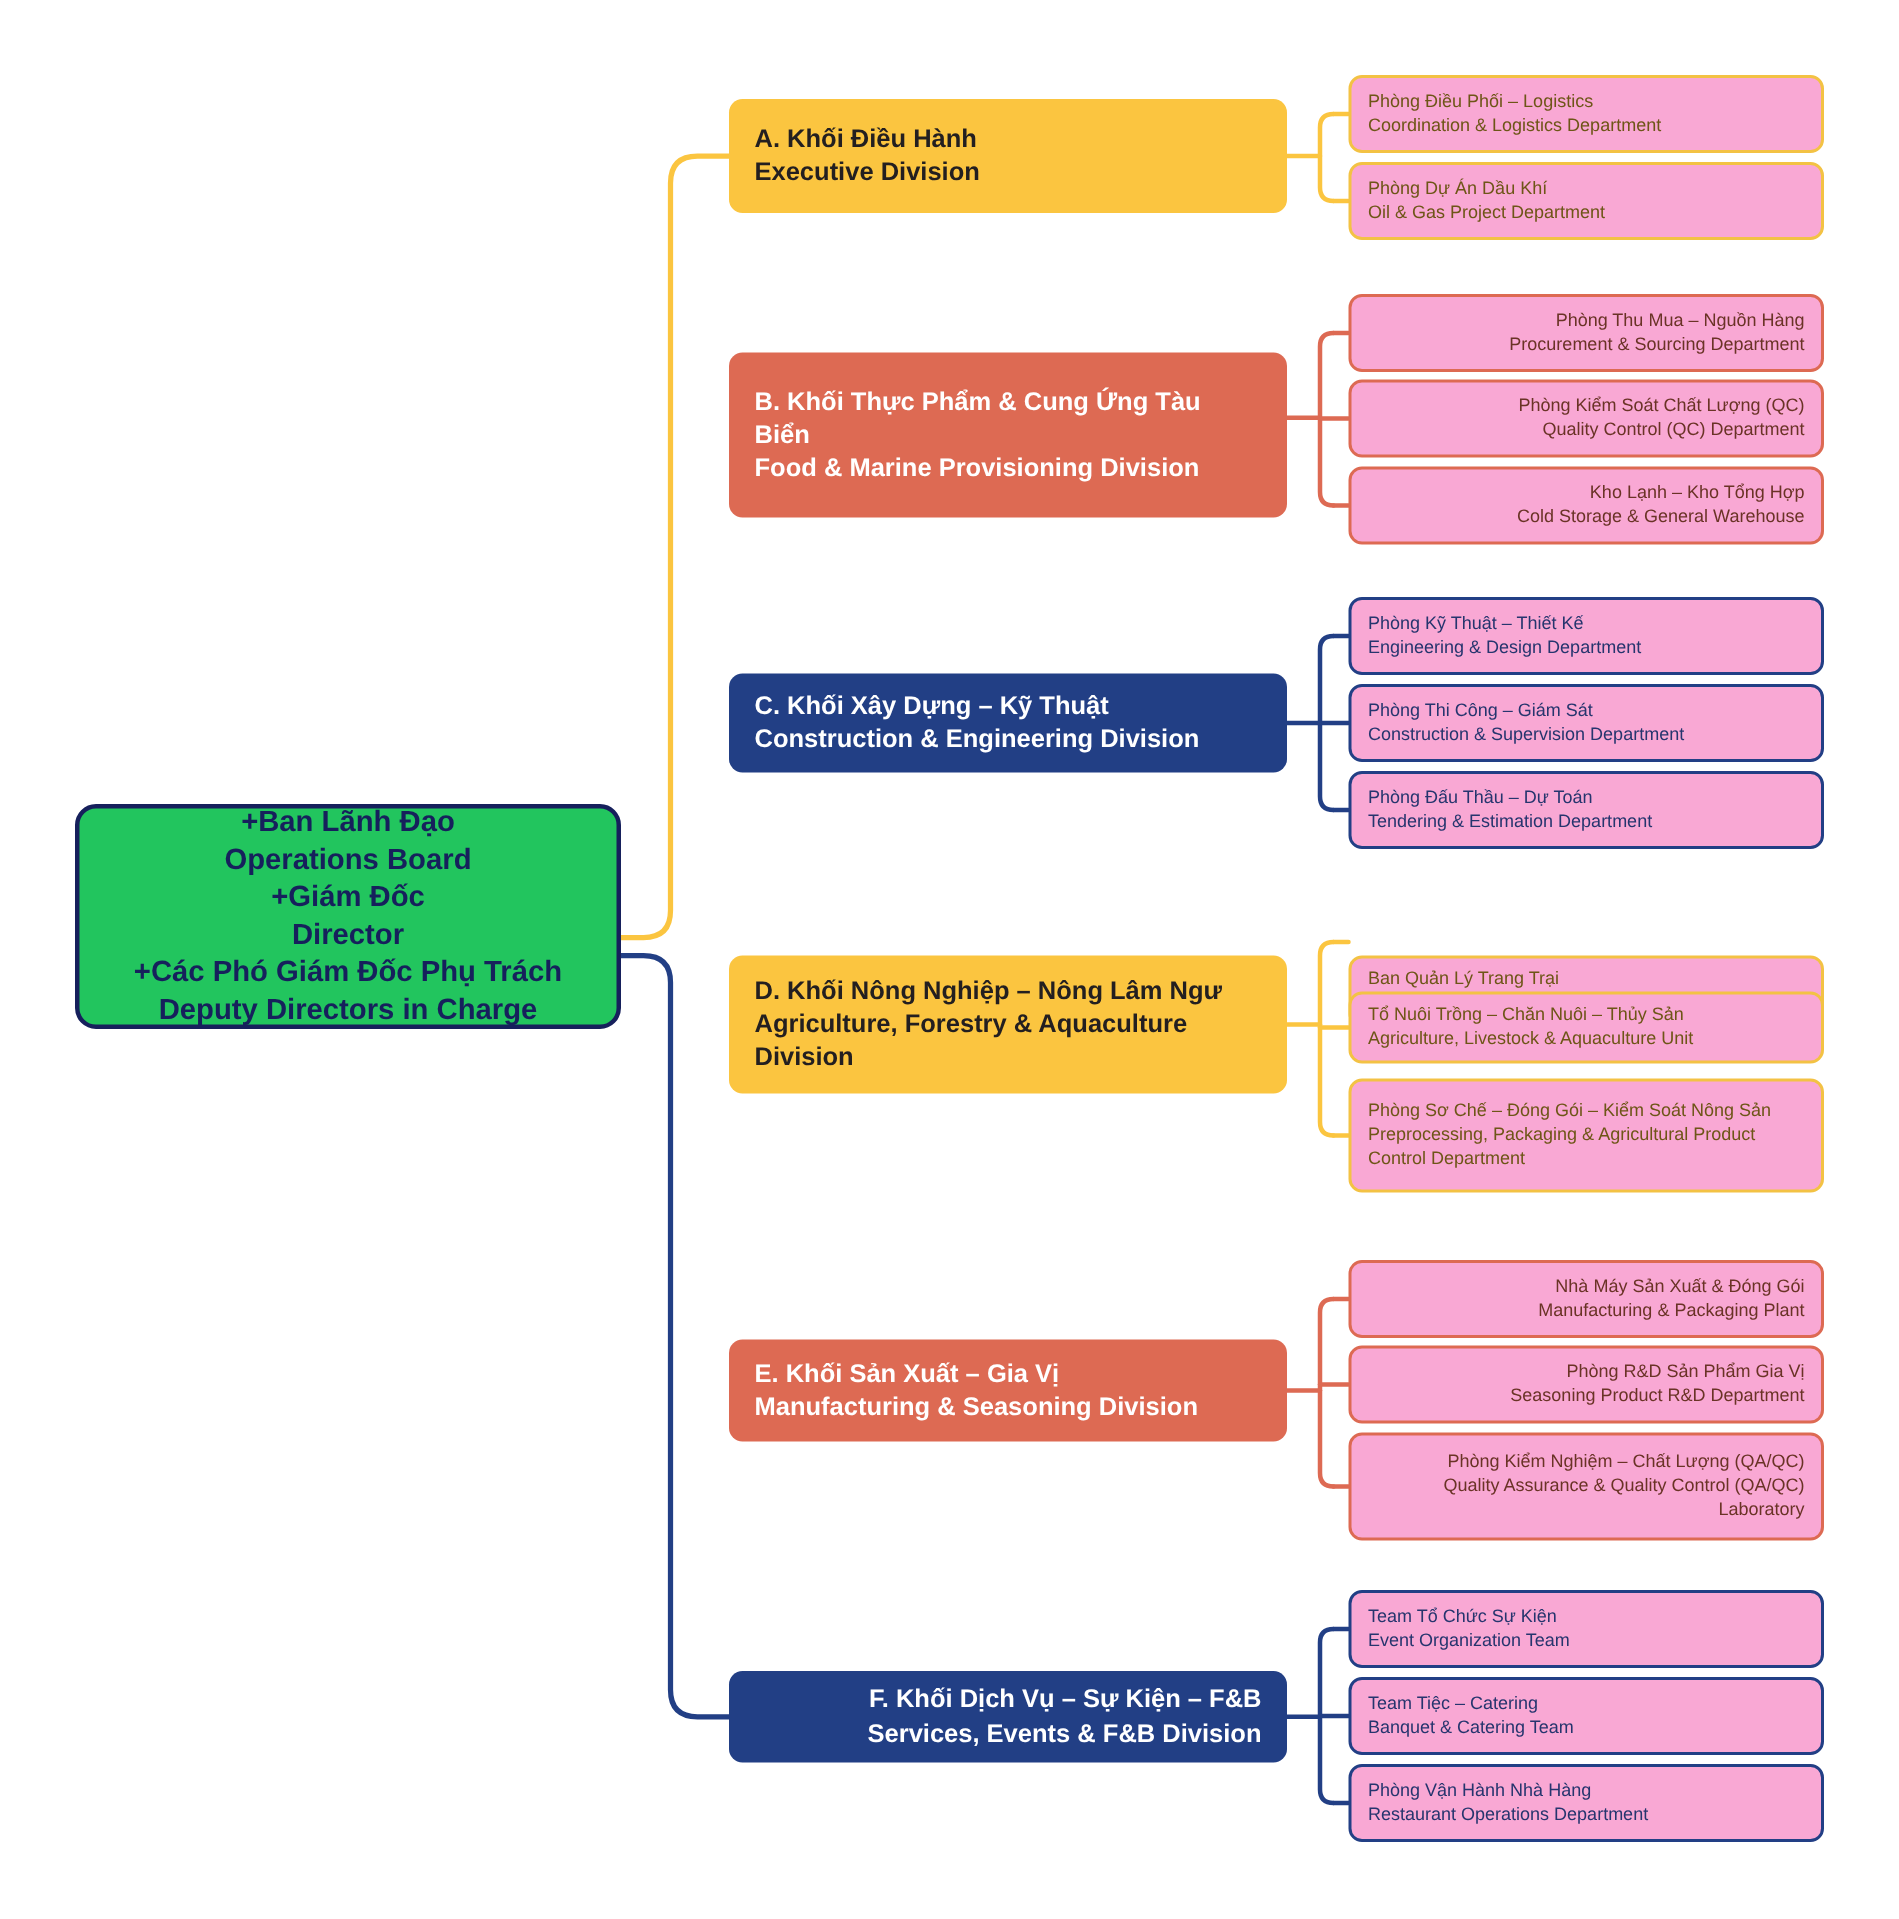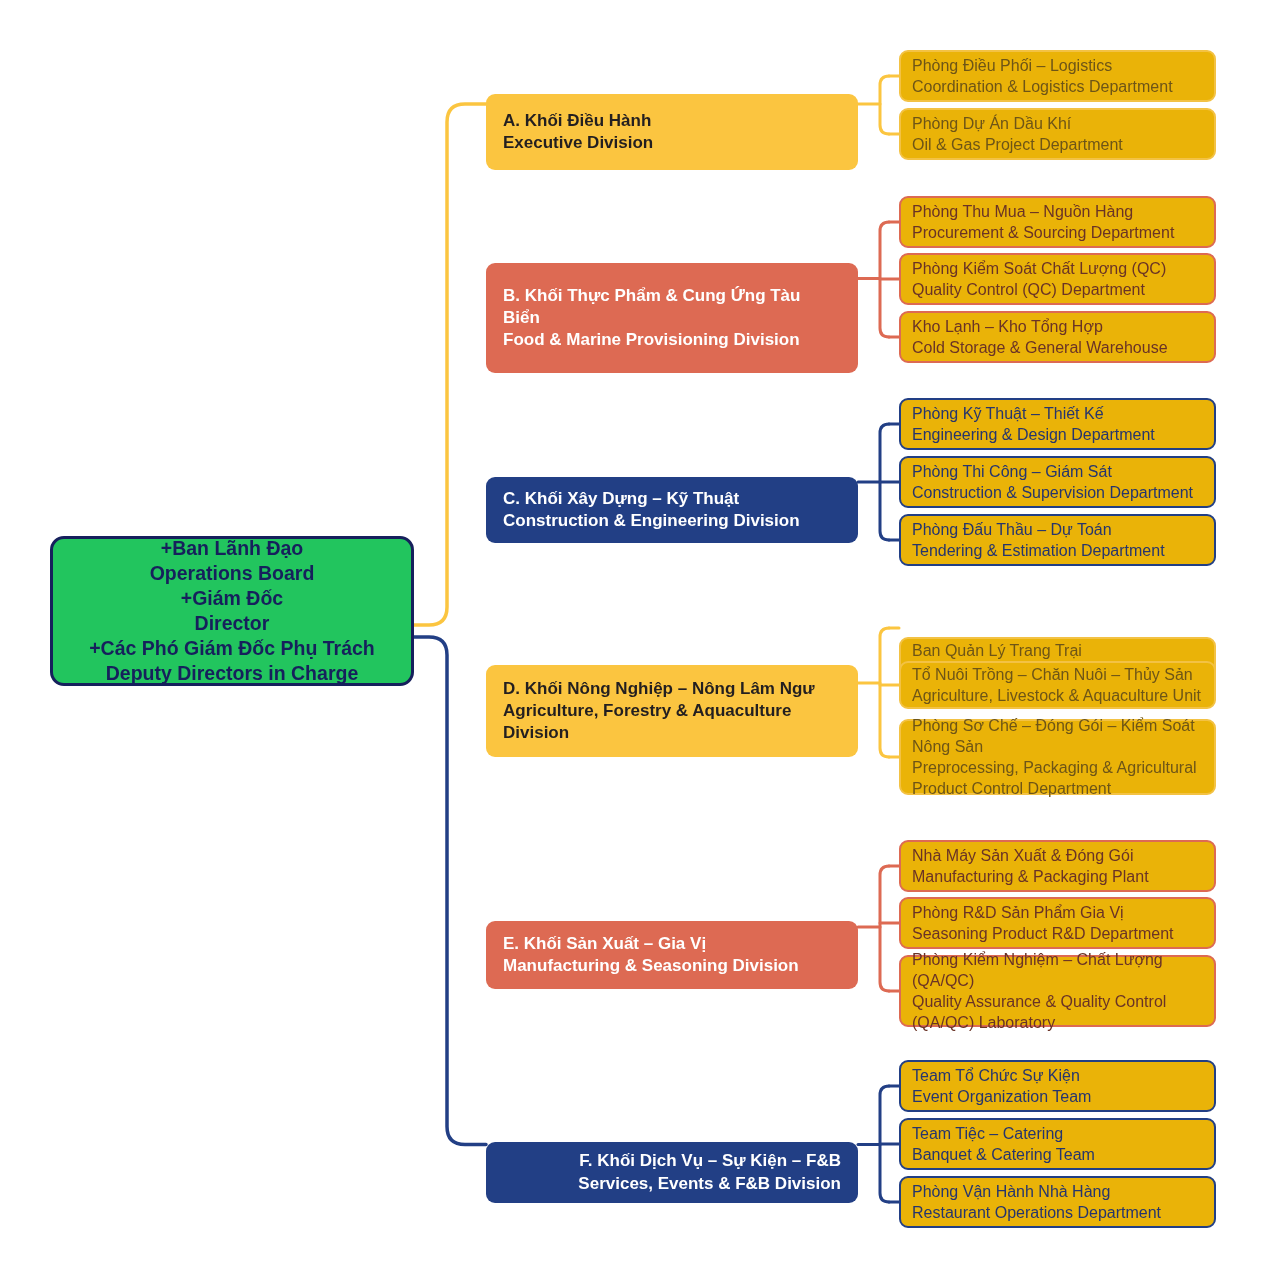--- a/index.html
+++ b/index.html
@@ -59,49 +59,48 @@
     box-sizing: border-box;
     border-radius: 9px;
     padding: 13px 17px;
     font-size: 17px;
     line-height: 1.30;
     font-weight: bold;
     display: flex;
     flex-direction: column;
     justify-content: center;
     z-index: 4;
-    margin-top: 28px;
   }
   .division .vn, .division .en { display: block; }
 
   .div-yellow { background: #FBC540; color: #231F20; }
   .div-red    { background: #DD6A53; color: #ffffff; }
   .div-navy   { background: #223F85; color: #ffffff; }
 
   
   .sub {
     position: absolute;
     left: 899px;
     width: 317px;
     box-sizing: border-box;
     border-radius: 9px;
-    background: #eab308;
+    background: #f9a8d4;
     border: 2px solid #cccccc;
     padding: 9px 11px;
-    font-size: 16px;
+    font-size: 12px;
     line-height: 1.32;
     display: flex;
     flex-direction: column;
     justify-content: center;
     z-index: 4;
   }
   .sub .vn, .sub .en { display: block; }
 
   .sub-yellow { border-color: #F3C244; color: #6E5517; }
-  .sub-red    { border-color: #DD6A53; color: #6A3326; }
+  .sub-red    { border-color: #DD6A53; color: #6A3326; text-align: right; }
   .sub-navy   { border-color: #223F85; color: #26356E; }
 </style>
 </head>
 <body>
 
 <div id="canvas">
 
   <svg id="wires" viewBox="0 0 1266 1279" xmlns="http://www.w3.org/2000/svg">
       <path d="M 889 76 Q 880 76 880 85 L 880 125 Q 880 134 889 134" fill="none" stroke="#FBC540" stroke-width="3" stroke-linecap="round" stroke-linejoin="round"></path>
       <path d="M 858 104 L 867 104 Q 880 104 880 104" fill="none" stroke="#FBC540" stroke-width="3" stroke-linecap="round" stroke-linejoin="round"></path>

